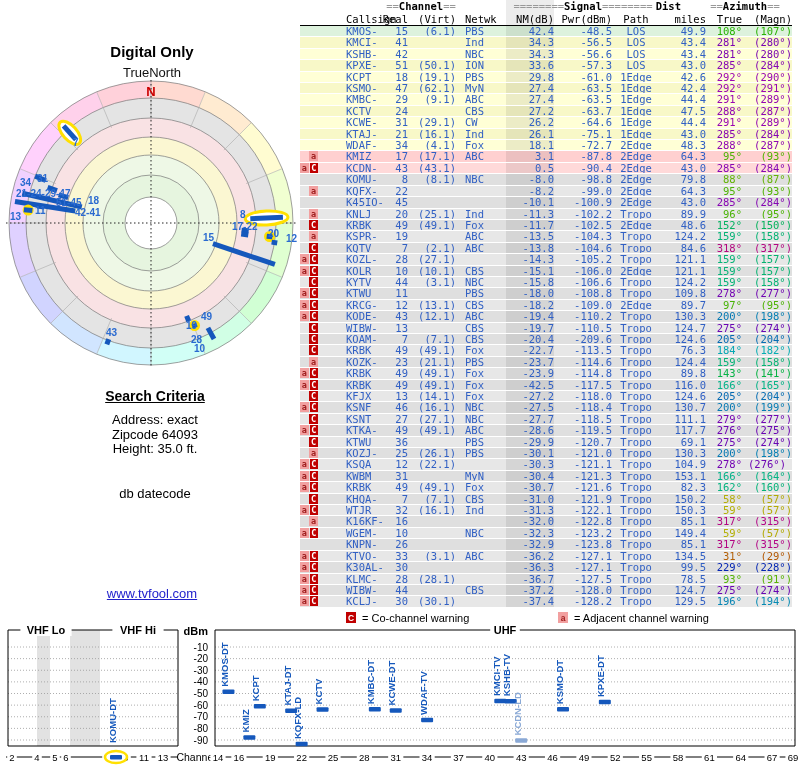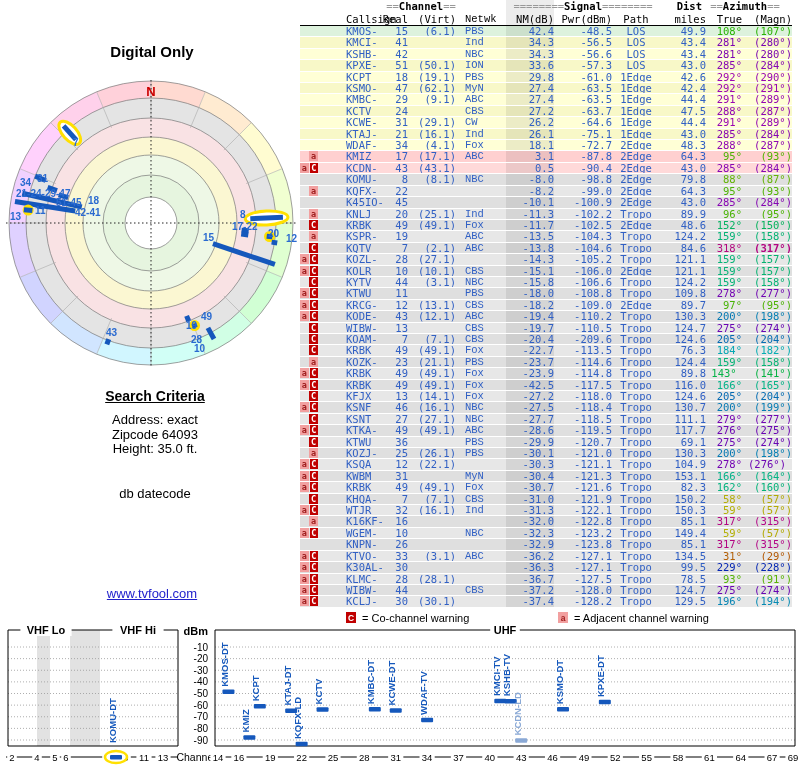--- a/index.html
+++ b/index.html
@@ -22,33 +22,34 @@
   #tbl-head{position:relative;height:25px;border-bottom:1px solid #000;color:#000;}
   .h1frag{position:absolute;top:1px;height:11px;line-height:11px;white-space:pre;}
   .h2row,.trow{display:grid;grid-template-columns:20px 62px 26px 52px 46px 48px 58px 48px 46px 36px 50px;}
   .h2row{position:absolute;top:13px;left:0;width:492px;height:12px;line-height:12px;}
   .gray{color:#999;}
   .trow{height:11.41px;line-height:10.6px;border-bottom:1px solid #fff;box-sizing:border-box;overflow:hidden;}
   .c-warn{display:flex;justify-content:flex-end;gap:1px;padding-right:2px;}
   .c-call{padding-left:2px;margin-left:24px;}
   .num{text-align:right;}
   .c-virt{text-align:right;padding-right:4px;}
-  .c-net{padding-left:5px;font-family:Liberation Mono, monospace;}
+  .c-net{padding-left:5px;}
   .c-path{text-align:center;}
   .c-nm{background:rgba(0,0,0,0.075);}
   .wa,.wc{display:inline-block;width:9px;height:10px;margin-top:0px;font:bold 8.5px "DejaVu Sans Mono",monospace;
           text-align:center;line-height:10px;}
   svg text{font-family:"Liberation Sans",sans-serif;}
 </style>
 </head>
 <body>
 
 <div id="stage">
 
   <div class="abs ctr" id="report-subtitle">Digital Only</div>
+  <div class="abs ctr" id="truenorth">TrueNorth</div>
 
   <svg id="polar" class="abs" style="left:0;top:78px;" width="310" height="292" viewBox="0 0 310 292">
       <path d="M151,145 L151,3 A142,142 0 0 1 205.34104739584274,13.809106383397278 Z" fill="hsl(11.25,100%,91%)"></path>
       <path d="M151,145 L205.34104739584274,13.809106383397278 A142,142 0 0 1 251.40916292848974,44.59083707151025 Z" fill="hsl(33.75,100%,91%)"></path>
       <path d="M151,145 L251.40916292848974,44.59083707151025 A142,142 0 0 1 282.1908936166027,90.65895260415724 Z" fill="hsl(56.25,100%,91%)"></path>
       <path d="M151,145 L282.1908936166027,90.65895260415724 A142,142 0 0 1 293,145 Z" fill="hsl(78.75,100%,91%)"></path>
       <path d="M151,145 L293,145 A142,142 0 0 1 282.1908936166027,199.34104739584274 Z" fill="hsl(101.25,100%,91%)"></path>
       <path d="M151,145 L282.1908936166027,199.34104739584274 A142,142 0 0 1 251.40916292848976,245.40916292848974 Z" fill="hsl(123.75,100%,91%)"></path>
       <path d="M151,145 L251.40916292848976,245.40916292848974 A142,142 0 0 1 205.34104739584276,276.1908936166027 Z" fill="hsl(146.25,100%,91%)"></path>
       <path d="M151,145 L205.34104739584276,276.1908936166027 A142,142 0 0 1 151.00000000000003,287 Z" fill="hsl(168.75,100%,91%)"></path>
@@ -149,21 +150,21 @@
 
   <div class="abs ctr" id="site-link">
     <a href="#">www.tvfool.com</a>
   </div>
 
   <div class="abs" id="tbl">
     <div id="tbl-head">
       <div class="abs" style="left:206px;top:0;width:48px;height:25px;background:rgba(0,0,0,0.075);"></div>
       <div class="h1frag" style="left:82px;width:78px;text-align:center;"><span class="gray">==</span><b>Channel</b><span class="gray">==</span></div>
       <div class="h1frag" style="left:206px;width:154px;text-align:center;"><span class="gray">========</span><b>Signal</b><span class="gray">========</span></div>
-      <div class="h1frag" style="left:360px;width:42px;text-align:right;"><b>Dist</b></div>
+      <div class="h1frag" style="left:339px;width:42px;text-align:right;"><b>Dist</b></div>
       <div class="h1frag" style="left:402px;width:86px;text-align:center;"><span class="gray">==</span><b>Azimuth</b><span class="gray">==</span></div>
       <div class="h2row" id="col-head-row">
           <span></span>
           <span class="c-call">Callsign</span>
           <span class="num">Real</span>
           <span class="c-virt">(Virt)</span>
           <span class="c-net">Netwk</span>
           <span class="num">NM(dB)</span>
           <span class="num">Pwr(dBm)</span>
           <span class="c-path">Path</span>
@@ -439,21 +440,21 @@
           </span>
           <span class="c-call">KQTV</span>
           <span class="num">7</span>
           <span class="c-virt">(2.1)</span>
           <span class="c-net">ABC</span>
           <span class="num c-nm">-13.8</span>
           <span class="num">-104.6</span>
           <span class="c-path">Tropo</span>
           <span class="num">84.6</span>
           <span class="num" style="color: rgb(179, 5, 127);">318°</span>
-          <span class="num" style="color: rgb(179, 5, 130); font-weight: bold;">(317°)</span>
+          <span class="num" style="color: rgb(179, 5, 130);">(317°)</span>
         </div>
         <div class="trow" style="background: rgb(231, 231, 231);">
           <span class="c-warn">
             <span class="wa" style="background: rgb(242, 160, 160); color: rgb(160, 32, 32);">a</span>
             <span class="wc" style="background: rgb(192, 0, 0); color: rgb(255, 255, 255);">C</span>
           </span>
           <span class="c-call">KOZL-TV</span>
           <span class="num">28</span>
           <span class="c-virt">(27.1)</span>
           <span class="c-net"></span>
@@ -609,21 +610,21 @@
             <span class="wc" style="background: rgb(192, 0, 0); color: rgb(255, 255, 255);">C</span>
           </span>
           <span class="c-call">KRBK</span>
           <span class="num">49</span>
           <span class="c-virt">(49.1)</span>
           <span class="c-net">Fox</span>
           <span class="num c-nm">-23.9</span>
           <span class="num">-114.8</span>
           <span class="c-path">Tropo</span>
           <span class="num">89.8</span>
-          <span class="num" style="color: rgb(5, 179, 71); text-align: center;">143°</span>
+          <span class="num" style="color: rgb(5, 179, 71);">143°</span>
           <span class="num" style="color: rgb(5, 179, 66);">(141°)</span>
         </div>
         <div class="trow" style="background: rgb(223, 223, 223);">
           <span class="c-warn">
             <span class="wa" style="background: rgb(242, 160, 160); color: rgb(160, 32, 32);">a</span>
             <span class="wc" style="background: rgb(192, 0, 0); color: rgb(255, 255, 255);">C</span>
           </span>
           <span class="c-call">KRBK</span>
           <span class="num">49</span>
           <span class="c-virt">(49.1)</span>

